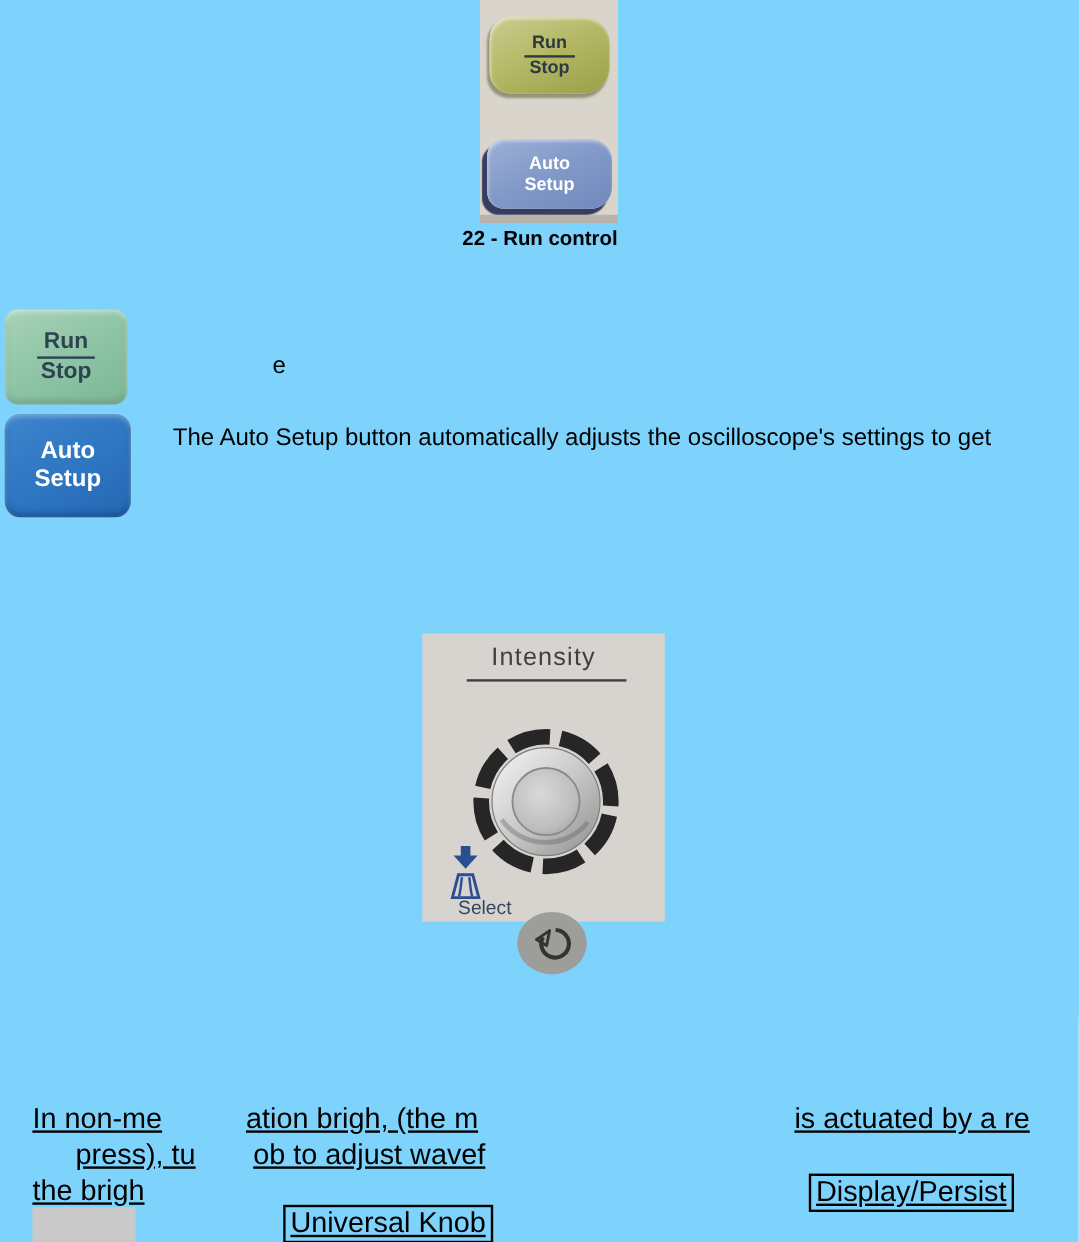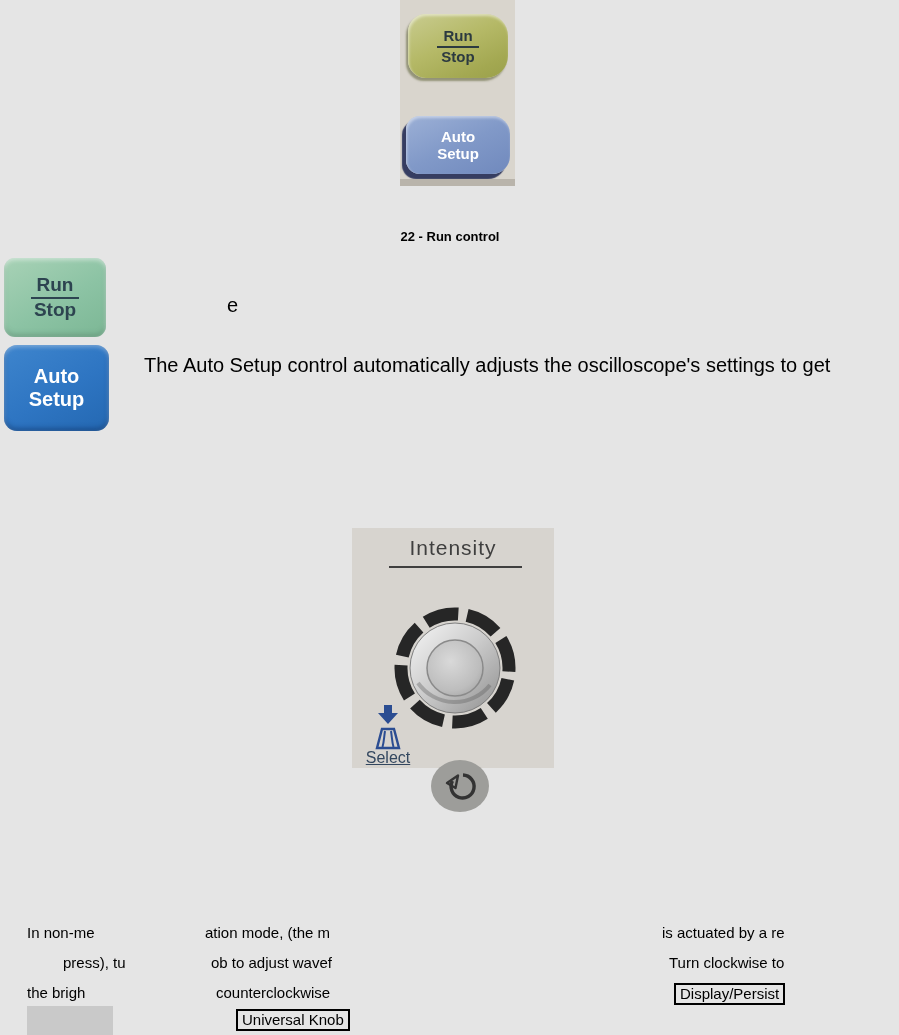--- a/index.html
+++ b/index.html
@@ -2,21 +2,21 @@
 <html><head>
 <meta charset="utf-8">
 <style>
   * { margin: 0; padding: 0; box-sizing: border-box; }
   html, body { background: #ffffff; }
   body { font-family: "Liberation Sans", sans-serif; color: #000; }
   .page {
     position: relative;
     width: 899px;
     height: 1035px;
-    background: #e5e5e5;
+    background: #7dd3fc;
     overflow: hidden;
   }
 
   
   .top-photo {
     position: absolute;
     left: 400px; top: 0;
     width: 115px; height: 186px;
     background: #d9d5cd;
   }
@@ -51,24 +51,23 @@
     font-weight: bold; font-size: 15px;
   }
   .divided-top { border-bottom: 2px solid currentColor; padding: 0 6px 1px 6px; }
   .photo-autosetup span { display: block; }
 
   .figure-caption {
     position: absolute;
     left: 330px; top: 189px;
     width: 240px;
     text-align: center;
-    font-size: 13px;
+    font-size: 17px;
     font-weight: bold;
     color: #000;
-    margin-top: 40px;
   }
 
   
   .img-btn {
     position: absolute;
     display: flex; flex-direction: column;
     align-items: center; justify-content: center;
     text-align: center;
     line-height: 1.15;
   }
@@ -124,43 +123,43 @@
   .knob-divider {
     position: absolute;
     left: 37px; top: 38px;
     width: 133px; height: 2px;
     background: #3f3f3f;
   }
   .knob-svg { position: absolute; left: 38px; top: 75px; }
   .select-icon { position: absolute; left: 21px; top: 176px; }
   .select-label {
     position: absolute;
-    left: 4px; top: 221px;
+    left: 20px; top: 221px;
     width: 64px;
     text-align: center;
     font-size: 16px;
     color: #33475f;
-    text-decoration: underline;
   }
   .rotate-button {
     position: absolute;
     left: 79px; top: 232px;
     width: 58px; height: 52px;
     border-radius: 50%;
     background: #9d9d9a;
     display: flex; align-items: center; justify-content: center;
   }
 
   
   .frag {
     position: absolute;
-    font-size: 15px;
+    font-size: 24px;
     line-height: 28px;
     white-space: nowrap;
     color: #000;
+    text-decoration: underline;
   }
   .boxed {
     border: 2px solid #000;
     padding: 0 4px 1px 4px;
   }
   .redaction-block {
     position: absolute;
     left: 27px; top: 1006px;
     width: 86px; height: 29px;
     background: #c9c9c9;
@@ -188,21 +187,21 @@
   <div class="img-btn img-runstop">
     <span class="divided-top">Run</span>
     <span>Stop</span>
   </div>
   <div class="img-btn img-autosetup">
     <span>Auto</span>
     <span>Setup</span>
   </div>
 
   <div class="para para-run-2">e</div>
-  <div class="para para-auto">The Auto Setup control automatically adjusts the oscilloscope's settings to get</div>
+  <div class="para para-auto">The Auto Setup button automatically adjusts the oscilloscope's settings to get</div>
 
   <div class="knob-panel">
     <div class="knob-title top">Intensity</div>
     <div class="knob-divider"></div>
 
     <svg class="knob-svg" width="130" height="130" viewBox="0 0 130 130">
       <defs>
         <linearGradient id="metalGrad" x1="0" y1="0" x2="1" y2="1">
           <stop offset="0" stop-color="#f6f6f6"></stop>
           <stop offset="0.5" stop-color="#c9c9c9"></stop>
@@ -234,26 +233,24 @@
         <path d="M 8,17 L 19,9.5 L 16.5,22 Z" fill="none" stroke="#333333" stroke-width="2.4" stroke-linejoin="round"></path>
       </svg>
     </div>
   </div>
 
   <div class="frag" style="left:27px;  top:919px;">In non-me</div>
   <div class="frag" style="left:27px;  top:949px;margin-left:36px;">press), tu</div>
   <div class="frag" style="left:27px;  top:979px;">the brigh</div>
   <div class="redaction-block"></div>
 
-  <div class="frag" style="left:205px; top:919px;">ation mode, (the m</div>
+  <div class="frag" style="left:205px; top:919px;">ation brigh, (the m</div>
   <div class="frag" style="left:211px; top:949px;">ob to adjust wavef</div>
-  <div class="frag" style="left:216px; top:979px;">counterclockwise</div>
   <div class="frag" style="left:236px; top:1006px;">
     <span class="boxed">Universal Knob</span>
   </div>
 
   <div class="frag" style="left:662px; top:919px;">is actuated by a re</div>
-  <div class="frag" style="left:669px; top:949px;">Turn clockwise to</div>
   <div class="frag" style="left:674px; top:980px;">
     <span class="boxed">Display/Persist</span>
   </div>
 
 </div>
 
 </body></html>

